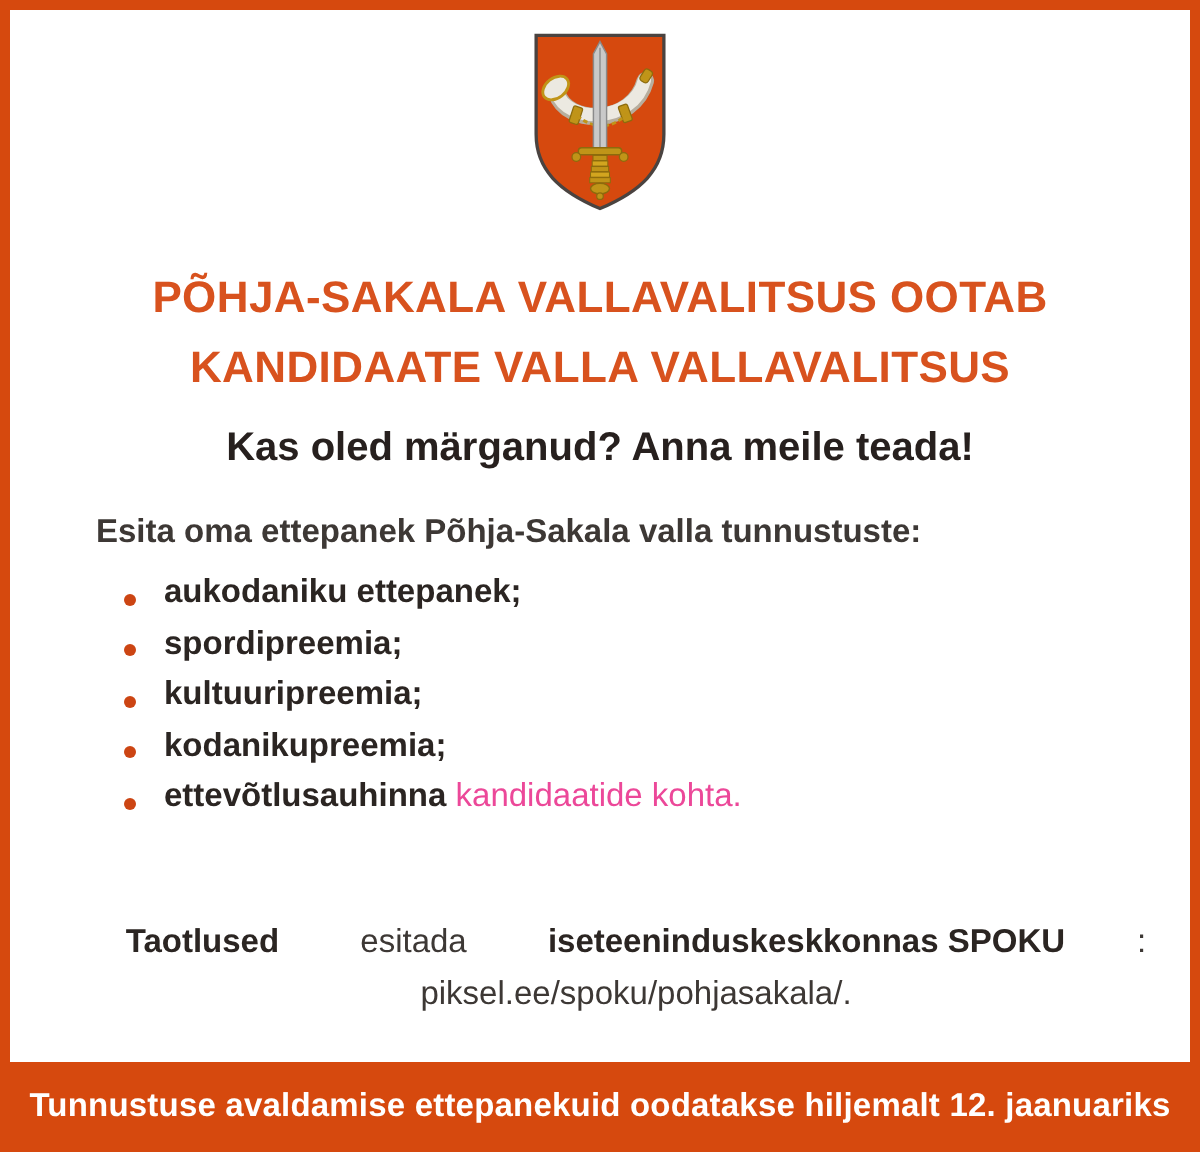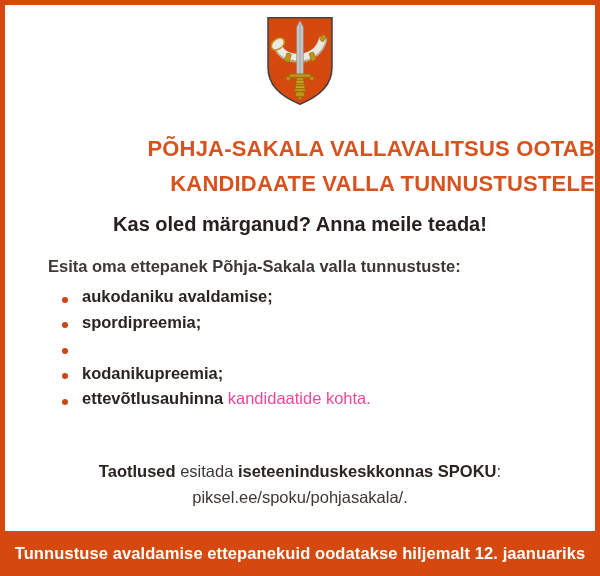--- a/index.html
+++ b/index.html
@@ -14,21 +14,21 @@
     overflow:hidden;
     font-family:"Liberation Sans","DejaVu Sans",sans-serif;
     margin:0 auto;
   }
   .crest{
     position:absolute;top:10px;left:50%;transform:translateX(-50%);
     width:68px;height:92px;
   }
   .title{
     position:absolute;top:126px;left:0;right:0;
-    text-align:right;
+    text-align:center;
     color:#d8521e;
     font-size:22px;font-weight:bold;
     line-height:35px;
     letter-spacing:0.2px;
   }
   .subtitle{
     position:absolute;top:208px;left:0;right:0;
     text-align:center;
     color:#27201e;
     font-size:20px;font-weight:bold;
@@ -59,21 +59,21 @@
   .li-bold{font-weight:bold;white-space:pre;}
   .li-rest{font-weight:normal;color:#ec4899;white-space:pre;}
   .apply{
     position:absolute;top:453px;left:0;right:0;
     text-align:center;
     font-size:16.5px;
     line-height:26px;
     color:#3d3835;
   }
   .apply .b{font-weight:bold;color:#2b2522;}
-  .apply span{white-space:pre;}
+  .apply span{white-space:pre;margin-left:36px;}
   .apply-url{display:block;}
   .footer-bar{
     position:absolute;left:0;right:0;bottom:0;
     height:45px;
     background:#d6490e;
     color:#ffffff;
     font-size:16.5px;font-weight:bold;
     text-align:center;
     line-height:45px;
     letter-spacing:0.1px;
@@ -114,40 +114,41 @@
       <rect x="28.4" y="68.3" width="9.2" height="2.5" fill="#d2a51f" stroke="#8c6b0d" stroke-width="0.5"></rect>
       <rect x="28" y="71" width="10" height="2.5" fill="#c09418" stroke="#8c6b0d" stroke-width="0.5"></rect>
 
       <ellipse cx="33" cy="76.3" rx="4.6" ry="2.6" fill="#c09418" stroke="#8c6b0d" stroke-width="0.7"></ellipse>
       <circle cx="33" cy="80" r="1.6" fill="#c09418" stroke="#8c6b0d" stroke-width="0.6"></circle>
     </svg>
   </div>
 
   <div class="title">
     <div>PÕHJA-SAKALA VALLAVALITSUS OOTAB</div>
-    <div>KANDIDAATE VALLA TUNNUSTUSTELE</div>
+    <div>KANDIDAATE VALLA VALLAVALITSUS</div>
   </div>
 
   <div class="subtitle">Kas oled märganud? Anna meile teada!</div>
 
   <div class="intro">Esita oma ettepanek Põhja-Sakala valla tunnustuste:</div>
 
   <ul class="award-list">
     <li>
       <span class="bullet"></span>
-      <span class="li-bold">aukodaniku avaldamise;</span>
+      <span class="li-bold">aukodaniku ettepanek;</span>
         <span class="li-rest"></span>
     </li>
     <li>
       <span class="bullet"></span>
       <span class="li-bold">spordipreemia;</span>
         <span class="li-rest"></span>
     </li>
     <li>
       <span class="bullet"></span>
+      <span class="li-bold">kultuuripreemia;</span>
         <span class="li-rest"></span>
     </li>
     <li>
       <span class="bullet"></span>
       <span class="li-bold">kodanikupreemia;</span>
         <span class="li-rest"></span>
     </li>
     <li>
       <span class="bullet"></span>
       <span class="li-bold">ettevõtlusauhinna</span>

